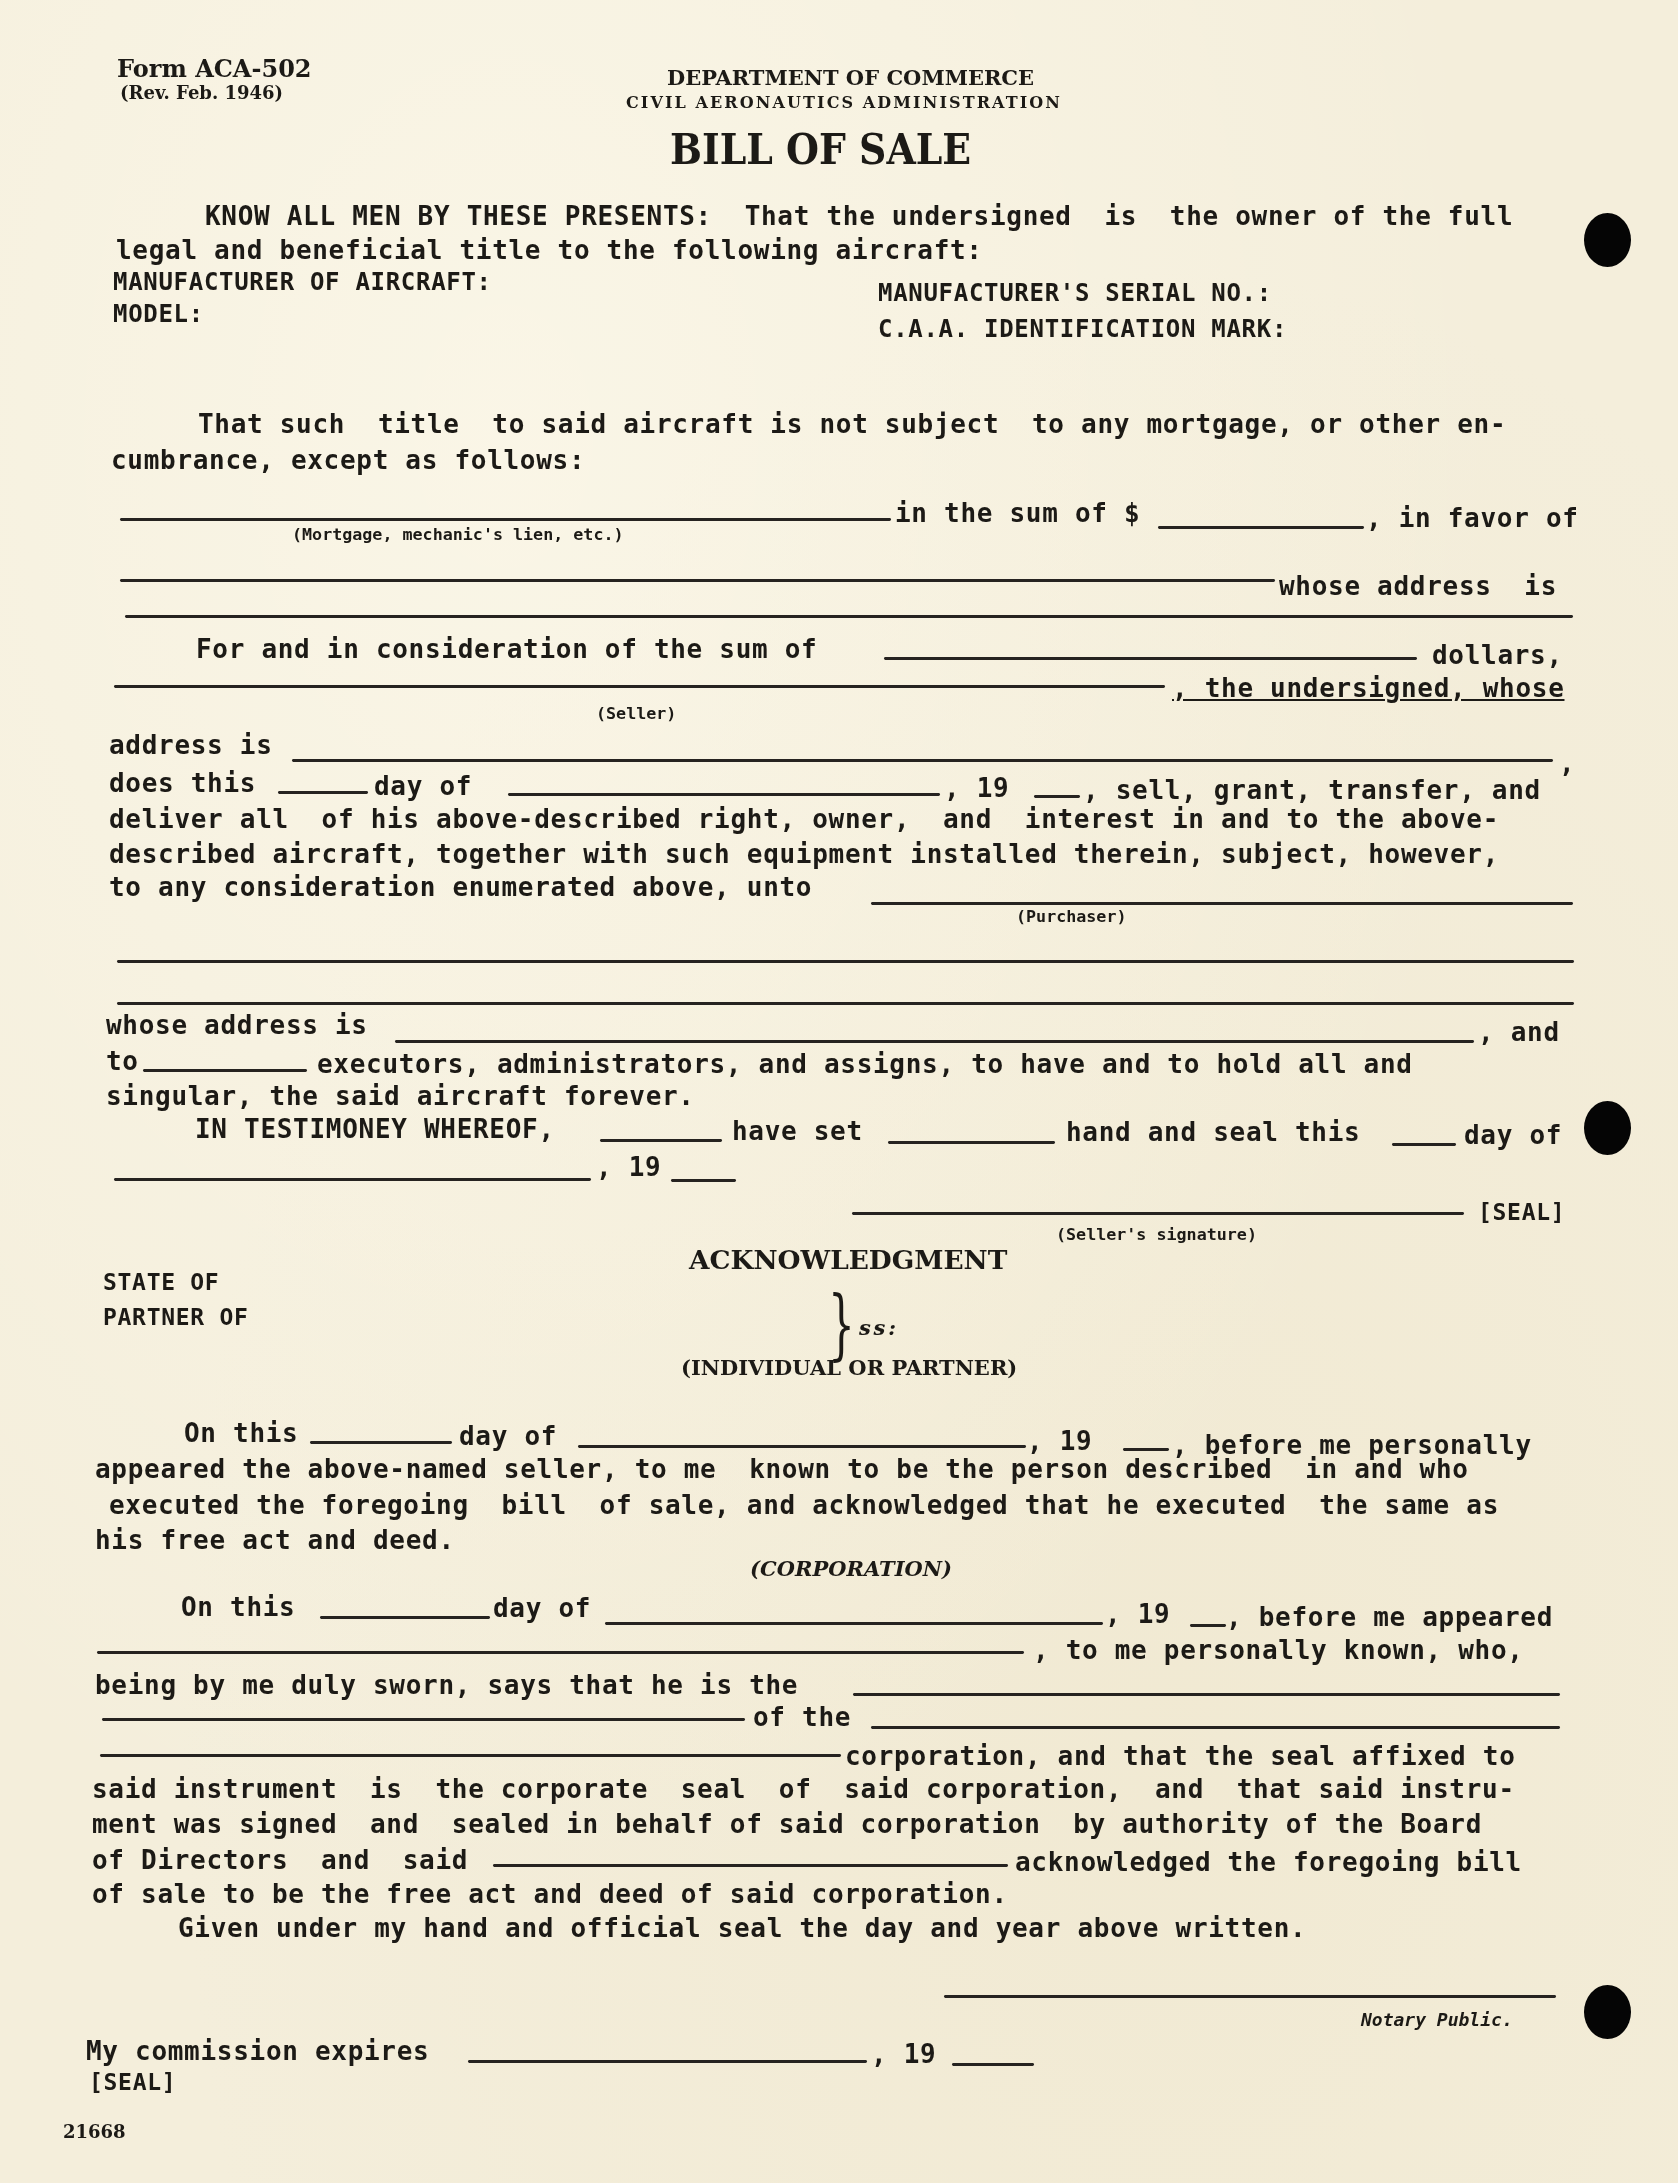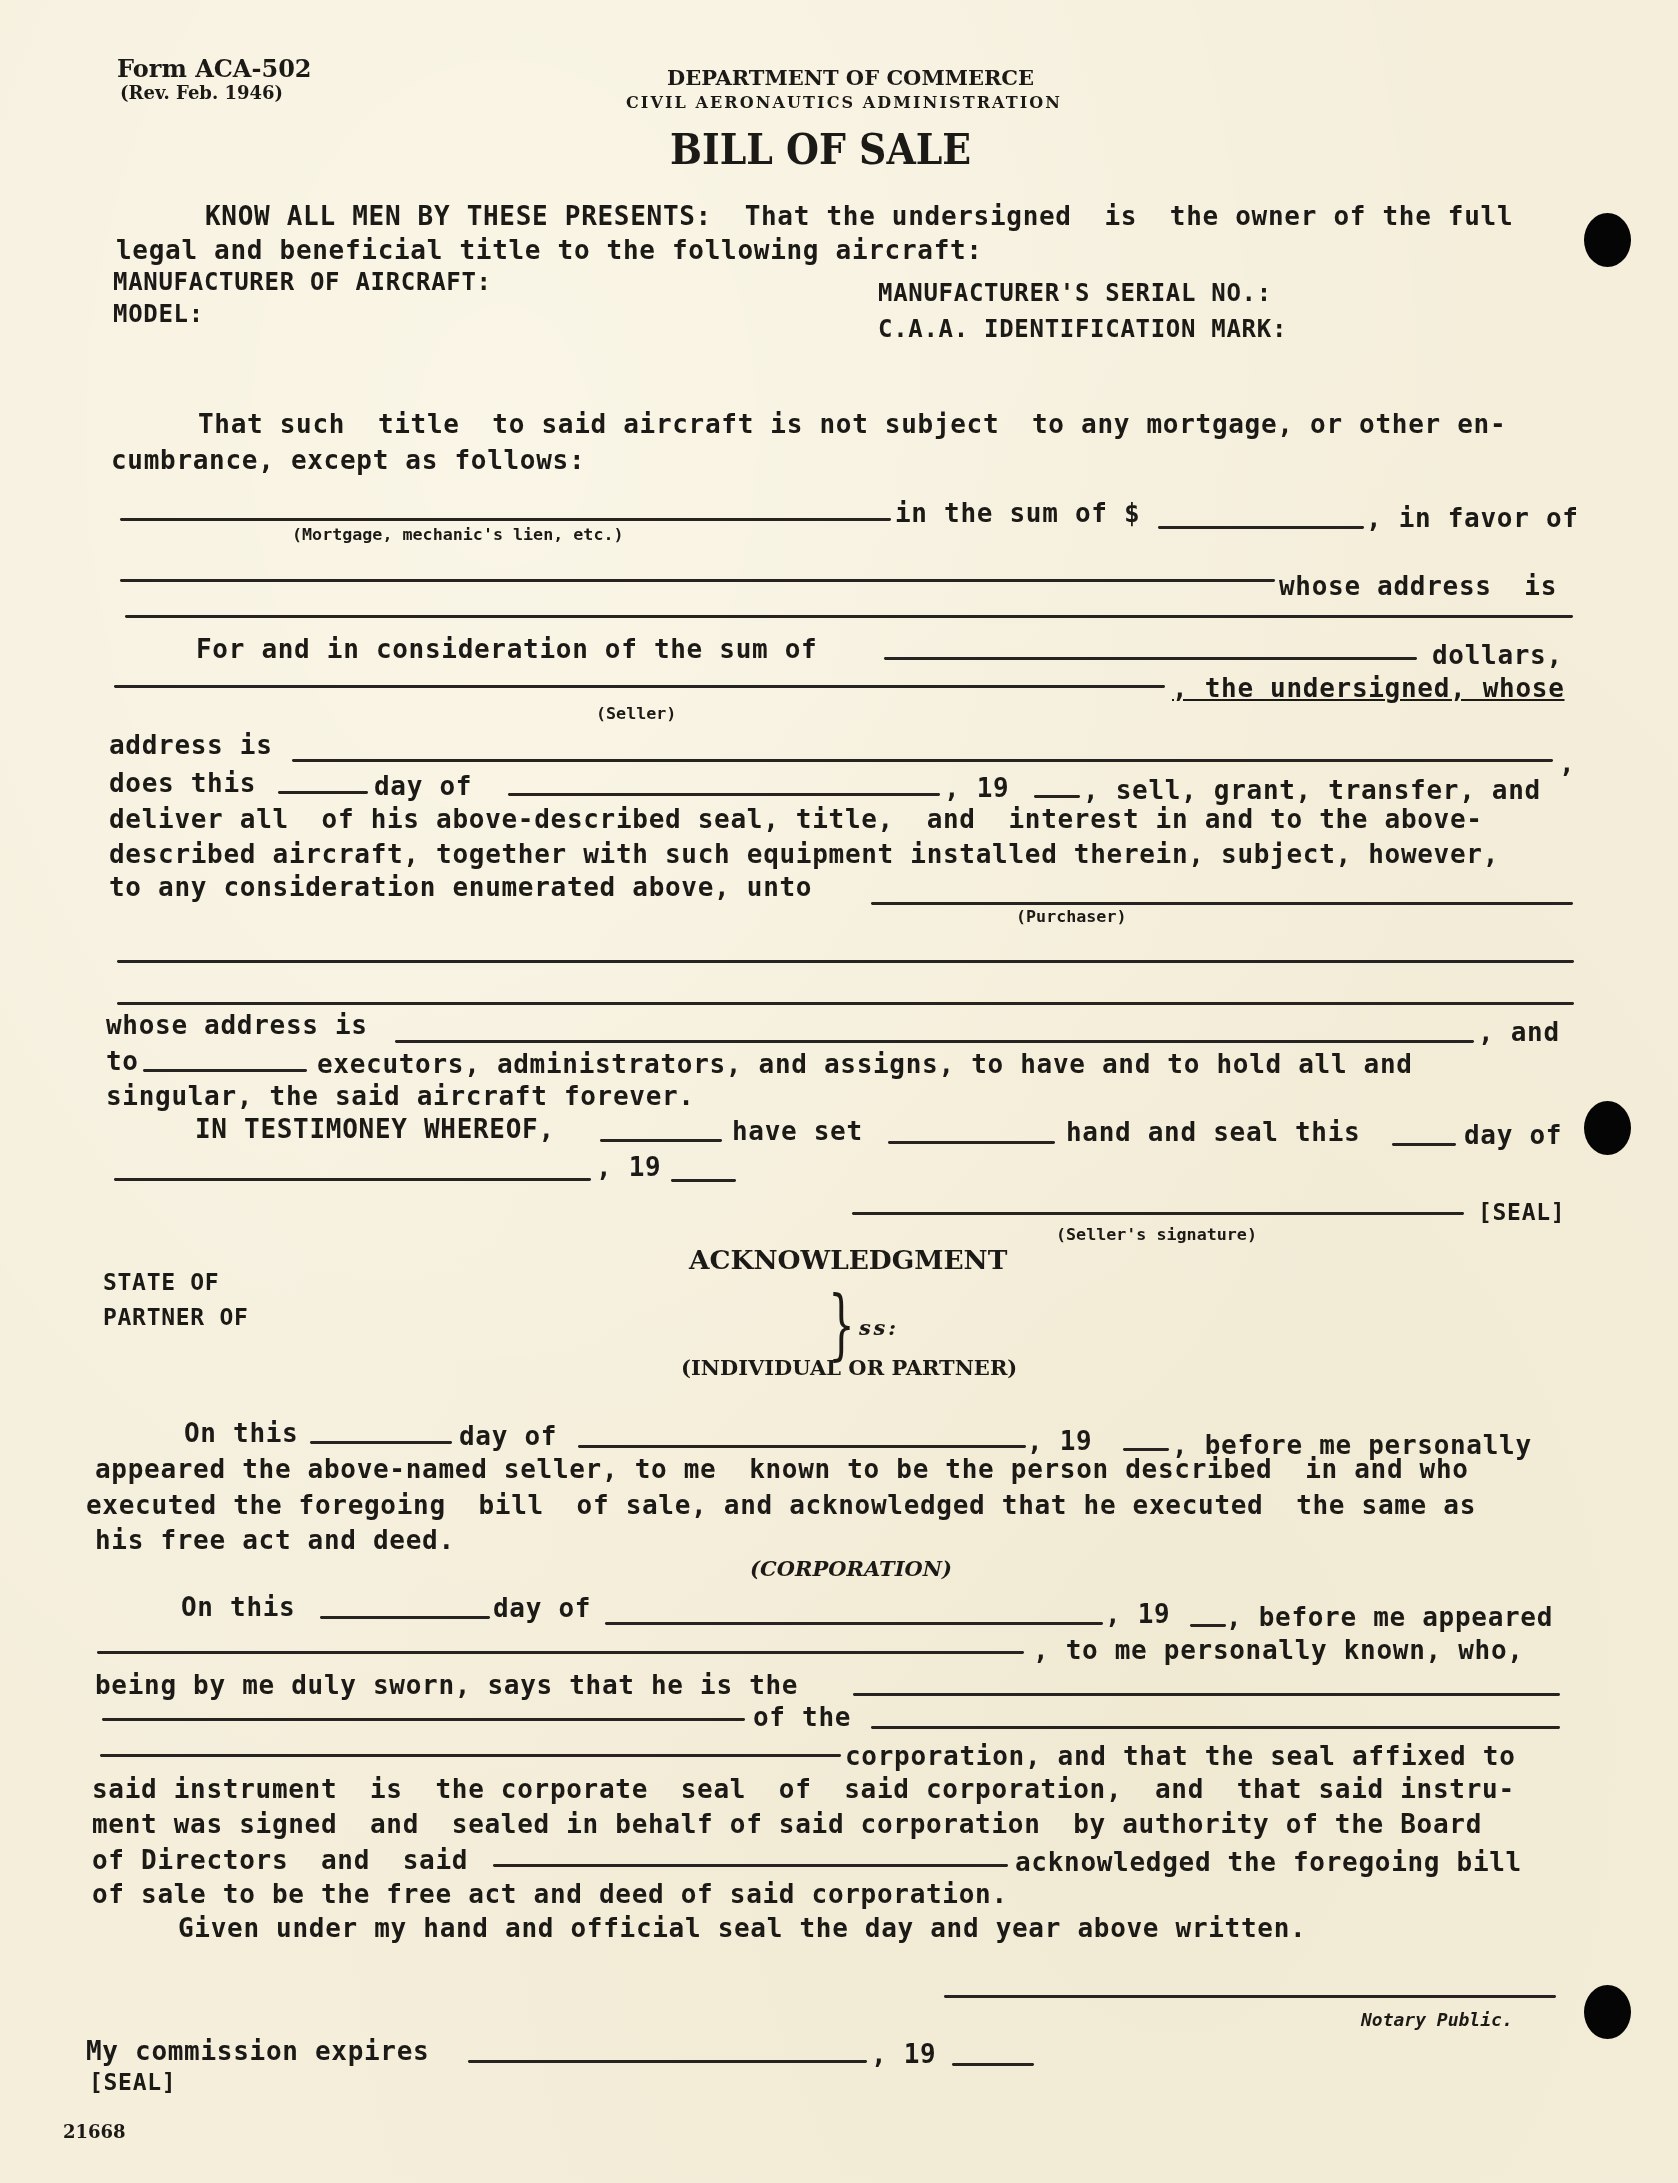--- a/index.html
+++ b/index.html
@@ -67,21 +67,21 @@
 <div class="t" style="left:1559px;top:750px;">,</div>
 
 <div class="t" style="left:109px;top:770px;">does this</div>
 <div class="line" style="left:278px;top:791px;width:90px;"></div>
 <div class="t" style="left:374px;top:773px;">day of</div>
 <div class="line" style="left:508px;top:793px;width:432px;"></div>
 <div class="t" style="left:944px;top:775px;">, 19</div>
 <div class="line" style="left:1034px;top:795px;width:46px;"></div>
 <div class="t" style="left:1083px;top:777px;">, sell, grant, transfer, and</div>
 
-<div class="t" style="left:109px;top:806px;">deliver all  of his above-described seal, title,  and  interest in and to the above-</div>
+<div class="t" style="left:109px;top:806px;">deliver all  of his above-described right, owner,  and  interest in and to the above-</div>
 <div class="t" style="left:109px;top:841px;">described aircraft, together with such equipment installed therein, subject, however,</div>
 <div class="t" style="left:109px;top:874px;">to any consideration enumerated above, unto</div>
 <div class="line" style="left:871px;top:902px;width:702px;"></div>
 <div class="small" style="left:1016px;top:908px;">(Purchaser)</div>
 
 <div class="line" style="left:117px;top:960px;width:1457px;"></div>
 <div class="line" style="left:117px;top:1002px;width:1457px;"></div>
 
 <div class="t" style="left:106px;top:1012px;">whose address is</div>
 <div class="line" style="left:395px;top:1040px;width:1079px;"></div>
@@ -116,21 +116,21 @@
 <div class="hdr" style="left:681px;top:1357px;font-size:21px;">(INDIVIDUAL OR PARTNER)</div>
 
 <div class="t" style="left:184px;top:1420px;">On this</div>
 <div class="line" style="left:310px;top:1441px;width:142px;"></div>
 <div class="t" style="left:459px;top:1423px;">day of</div>
 <div class="line" style="left:578px;top:1445px;width:448px;"></div>
 <div class="t" style="left:1027px;top:1428px;">, 19</div>
 <div class="line" style="left:1123px;top:1448px;width:46px;"></div>
 <div class="t" style="left:1172px;top:1432px;">, before me personally</div>
 <div class="t" style="left:95px;top:1456px;">appeared the above-named seller, to me  known to be the person described  in and who</div>
-<div class="t" style="left:86px;top:1492px;">executed the foregoing  bill  of sale, and acknowledged that he executed  the same as</div>
+<div class="t" style="left:109px;top:1492px;">executed the foregoing  bill  of sale, and acknowledged that he executed  the same as</div>
 <div class="t" style="left:95px;top:1527px;">his free act and deed.</div>
 
 <div class="hdr" style="left:750px;top:1558px;font-size:21px;font-style:italic;">(CORPORATION)</div>
 
 <div class="t" style="left:181px;top:1594px;">On this</div>
 <div class="line" style="left:320px;top:1616px;width:170px;"></div>
 <div class="t" style="left:493px;top:1595px;">day of</div>
 <div class="line" style="left:605px;top:1622px;width:498px;"></div>
 <div class="t" style="left:1105px;top:1601px;">, 19</div>
 <div class="line" style="left:1190px;top:1624px;width:36px;"></div>

